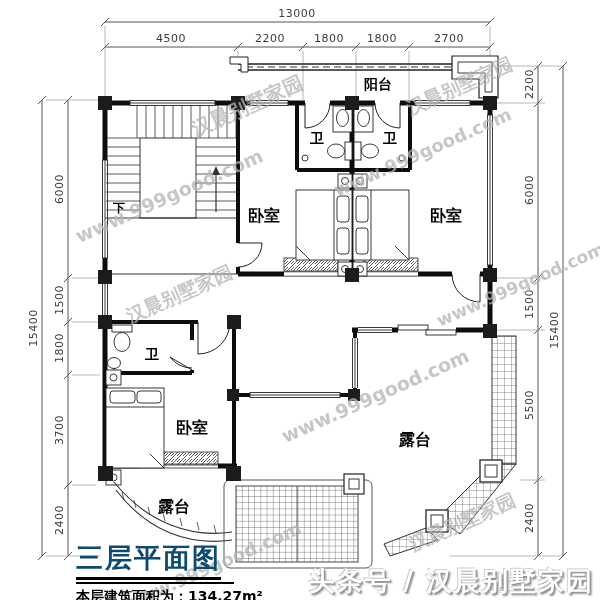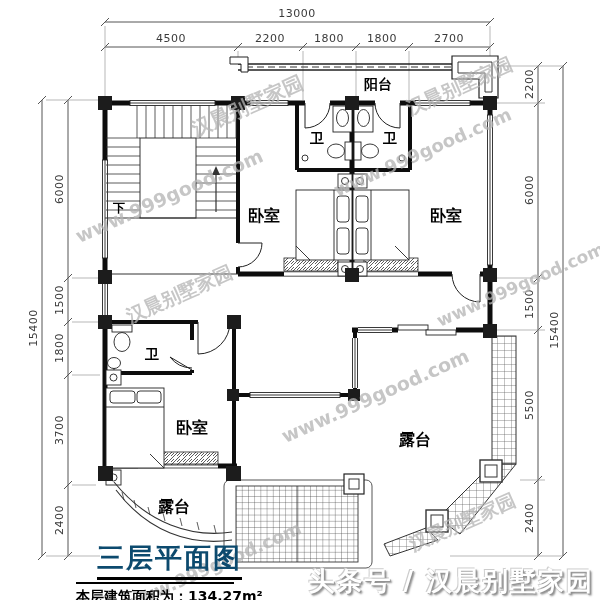--- a/index.html
+++ b/index.html
@@ -1,17 +1,17 @@
 <!DOCTYPE html>
 <html><head>
 <meta charset="utf-8">
 <style>
   html,body{margin:0;padding:0;background:#fff;}
   #stage{position:relative;width:600px;height:600px;background:#ffffff;overflow:hidden;
-         font-family:"DejaVu Sans","Liberation Sans",sans-serif;text-align:center;}
+         font-family:"DejaVu Sans","Liberation Sans",sans-serif;}
   svg text{font-family:"DejaVu Sans","Liberation Sans",sans-serif;}
   .dimtxt{font-size:11px;fill:#3a3a3a;letter-spacing:0.5px;}
   .roomtxt{font-size:16px;font-weight:bold;fill:#000;}
   .smroomtxt{font-size:14px;font-weight:bold;fill:#000;}
   .wm{font-weight:bold;fill:#b4b4b4;opacity:0.75;}
   .titleblock{position:absolute;left:76px;top:540px;}
   .tb-title{font-size:27px;font-weight:bold;color:#0c4a6e;letter-spacing:2px;
             border-bottom:3px solid #000;padding-bottom:1px;display:inline-block;}
   .tb-underline2{height:1.5px;background:#000;margin-top:2px;width:158px;}
   .tb-area{font-size:14px;font-weight:bold;color:#000;margin-top:4px;white-space:nowrap;}

